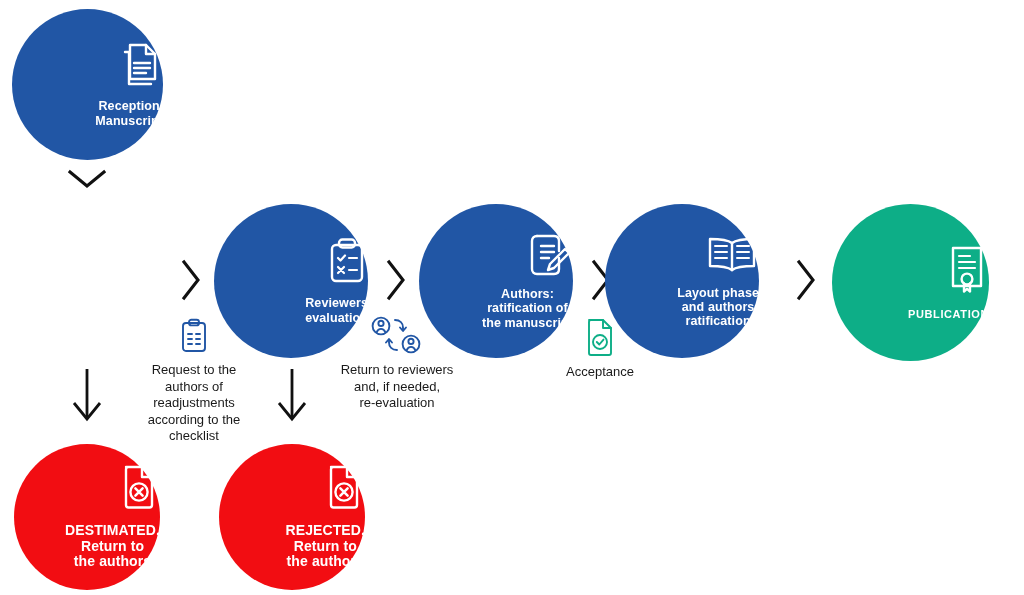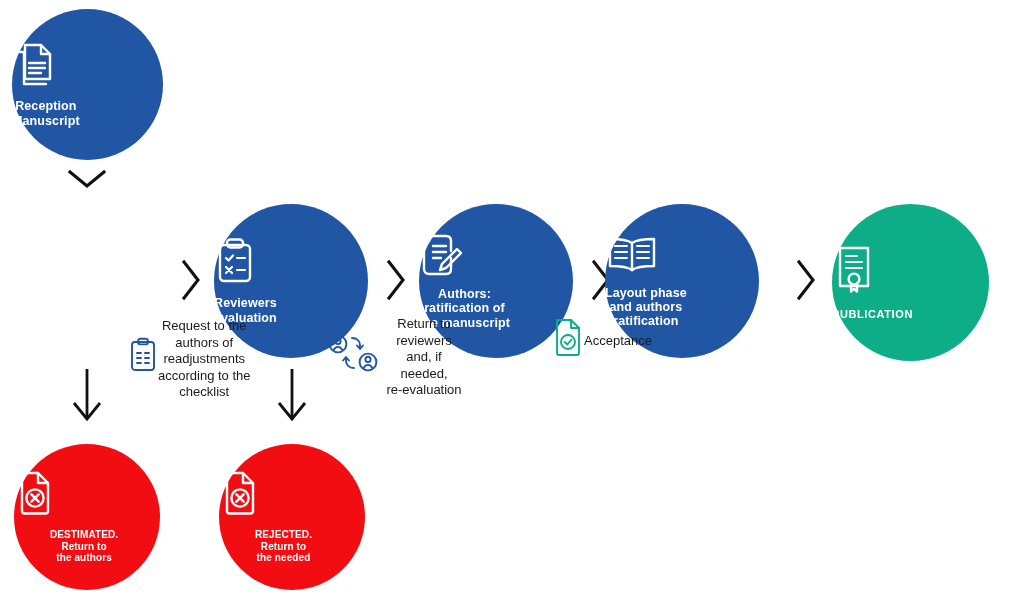--- a/index.html
+++ b/index.html
@@ -16,21 +16,21 @@
     height: 595px;
     background: #ffffff;
   }
 
   
   .node {
     position: absolute;
     border-radius: 50%;
     display: flex;
     flex-direction: column;
-    align-items: flex-start;
+    align-items: flex-end;
     justify-content: center;
     text-align: center;
     color: #ffffff;
   }
   .node .node-icon {
     display: block;
     line-height: 0;
   }
   .node .node-label {
     font-weight: bold;
@@ -52,21 +52,21 @@
   .n-pub       { left: 832px; top: 204px; width: 157px; height: 157px; }
   .n-destimated{ left: 14px;  top: 444px; width: 146px; height: 146px; }
   .n-rejected  { left: 219px; top: 444px; width: 146px; height: 146px; }
 
   .n-reception .node-label,
   .n-editorial .node-label,
   .n-reviewers .node-label,
   .n-authors   .node-label,
   .n-layout    .node-label { font-size: 12.5px; }
   .n-destimated .node-label,
-  .n-rejected   .node-label { font-size: 10px; margin-left: 36px; }
+  .n-rejected   .node-label { font-size: 14px; margin-left: 36px; }
   .n-pub .node-label { font-size: 11px; letter-spacing: 0.6px; }
 
   .n-reception .node-icon { margin-bottom: 10px; }
   .n-editorial .node-icon { margin-bottom: 10px; }
   .n-reviewers .node-icon { margin-bottom: 11px; }
   .n-authors   .node-icon { margin-bottom: 9px; }
   .n-layout    .node-icon { margin-bottom: 10px; }
   .n-pub       .node-icon { margin-bottom: 13px; }
   .n-destimated .node-icon { margin-bottom: 11px; }
   .n-rejected   .node-icon { margin-bottom: 11px; }
@@ -85,21 +85,21 @@
   .arrow-down {
     position: absolute;
     width: 34px; height: 58px;
     line-height: 0;
   }
 
   
   .annot {
     position: absolute;
     display: flex;
-    flex-direction: row;
+    flex-direction: column;
     align-items: center;
     text-align: center;
   }
   .annot .annot-icon { line-height: 0; margin-bottom: 8px; }
   .annot .annot-text {
     font-size: 13px;
     color: #1a1a1a;
     line-height: 1.27;
     white-space: pre-line;
   }
@@ -306,16 +306,16 @@
     <span class="node-icon">
       <svg width="42" height="48" viewBox="0 0 42 48" fill="none" stroke="#ffffff" stroke-width="2.4" stroke-linejoin="round" stroke-linecap="round">
         <path d="M8 3 h16 l10 10 v28 c0 1.4 -1.1 2.5 -2.5 2.5 h-21 c-1.4 0 -2.5 -1.1 -2.5 -2.5 v-35.5 c0 -1.4 1.1 -2.5 2.5 -2.5 z"></path>
         <path d="M24 3 v10 h10"></path>
         <circle cx="21" cy="28" r="8.6"></circle>
         <path d="M17.4 24.4 l7.2 7.2 M24.6 24.4 l-7.2 7.2" stroke-width="2.5"></path>
       </svg>
     </span>
     <span class="node-label">REJECTED.
 Return to
-the needed</span>
+the authors</span>
   </div>
 
 </div>
 
 </body></html>

